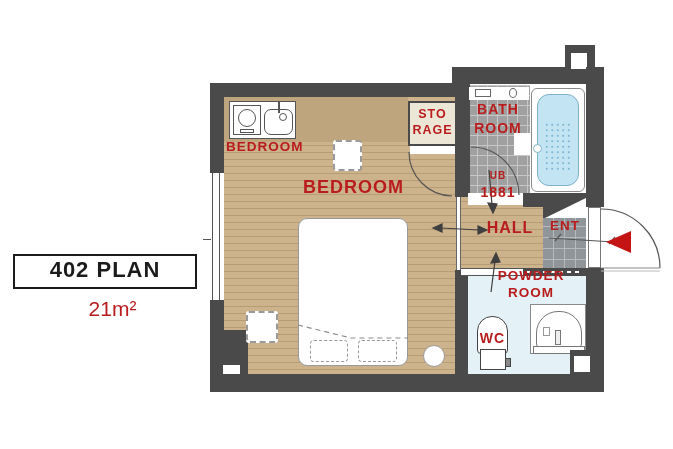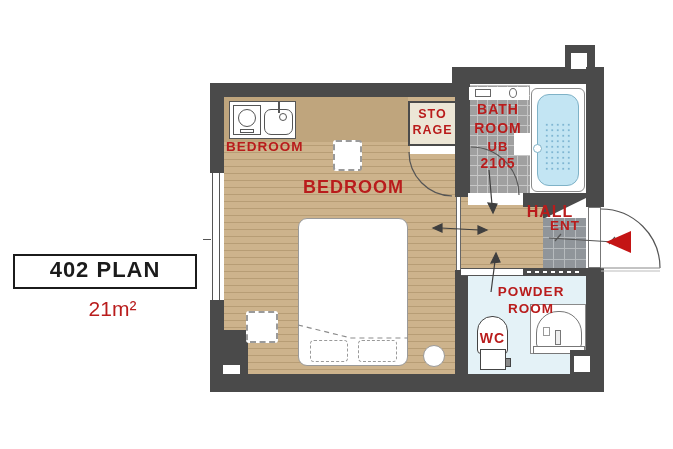--- a/index.html
+++ b/index.html
@@ -145,27 +145,27 @@
   <div class="lbl" style="left:303px;top:177px;width:95px;font-size:18px;">BEDROOM</div>
 
   <div class="abs" style="left:408px;top:106px;width:49px;text-align:center;">
     <div class="lbl" style="position:static;font-size:12.5px;line-height:16px;">STO</div>
     <div class="lbl" style="position:static;font-size:12.5px;line-height:16px;">RAGE</div>
   </div>
 
   <div class="abs" style="left:466px;top:100px;width:64px;text-align:center;">
     <div class="lbl" style="position:static;font-size:14px;line-height:19px;">BATH</div>
     <div class="lbl" style="position:static;font-size:14px;line-height:19px;">ROOM</div>
-    <div class="lbl" style="position:static;font-size:13px;line-height:17px;">UB</div>
-    <div class="lbl" style="position:static;font-size:14px;line-height:17px;">2105</div>
+    <div class="lbl" style="position:static;font-size:10px;line-height:17px;margin-top:29px;">UB</div>
+    <div class="lbl" style="position:static;font-size:14px;line-height:17px;">1881</div>
   </div>
 
-  <div class="lbl" style="left:480px;top:203px;width:60px;font-size:16px;margin-left:40px;">HALL</div>
+  <div class="lbl" style="left:480px;top:219px;width:60px;font-size:16px;">HALL</div>
   <div class="lbl" style="left:546px;top:218px;width:38px;font-size:13.5px;">ENT</div>
 
-  <div class="abs" style="left:487px;top:283px;width:88px;text-align:center;">
+  <div class="abs" style="left:487px;top:267px;width:88px;text-align:center;">
     <div class="lbl" style="position:static;font-size:13.5px;line-height:17px;">POWDER</div>
     <div class="lbl" style="position:static;font-size:13.5px;line-height:17px;">ROOM</div>
   </div>
 
   <div class="lbl" style="left:477px;top:330px;width:31px;font-size:14px;">WC</div>
 
 </div>
 
 </body></html>

